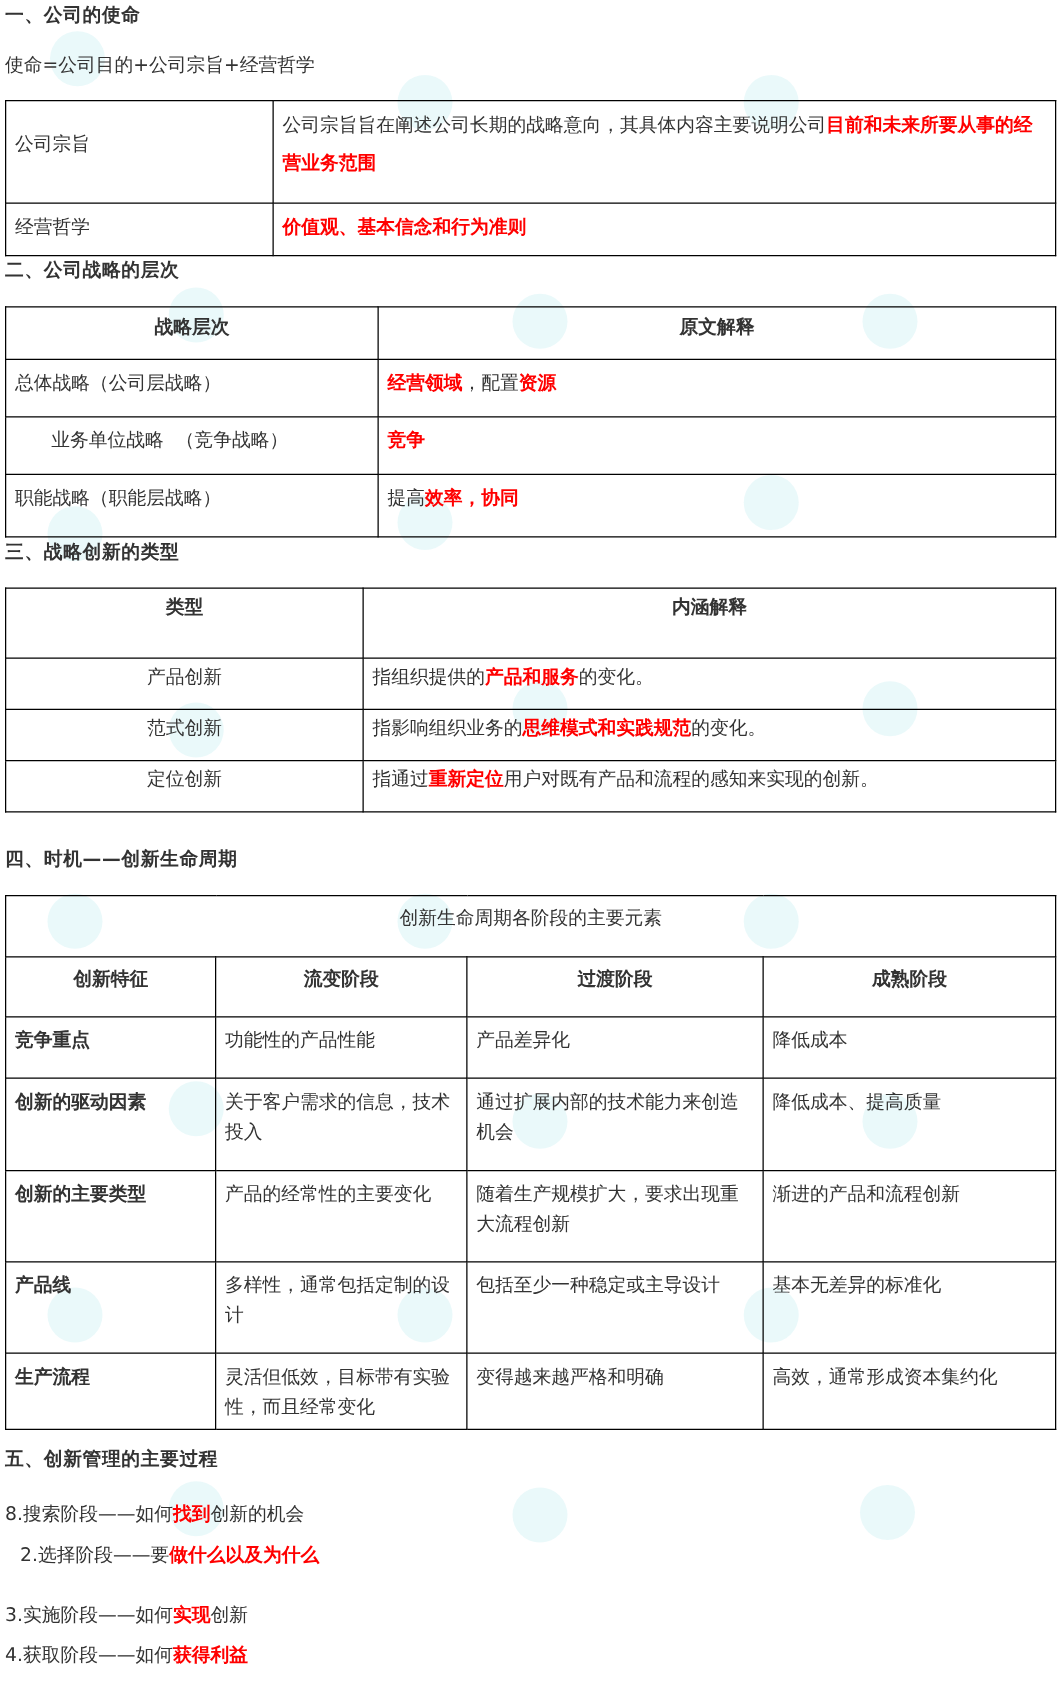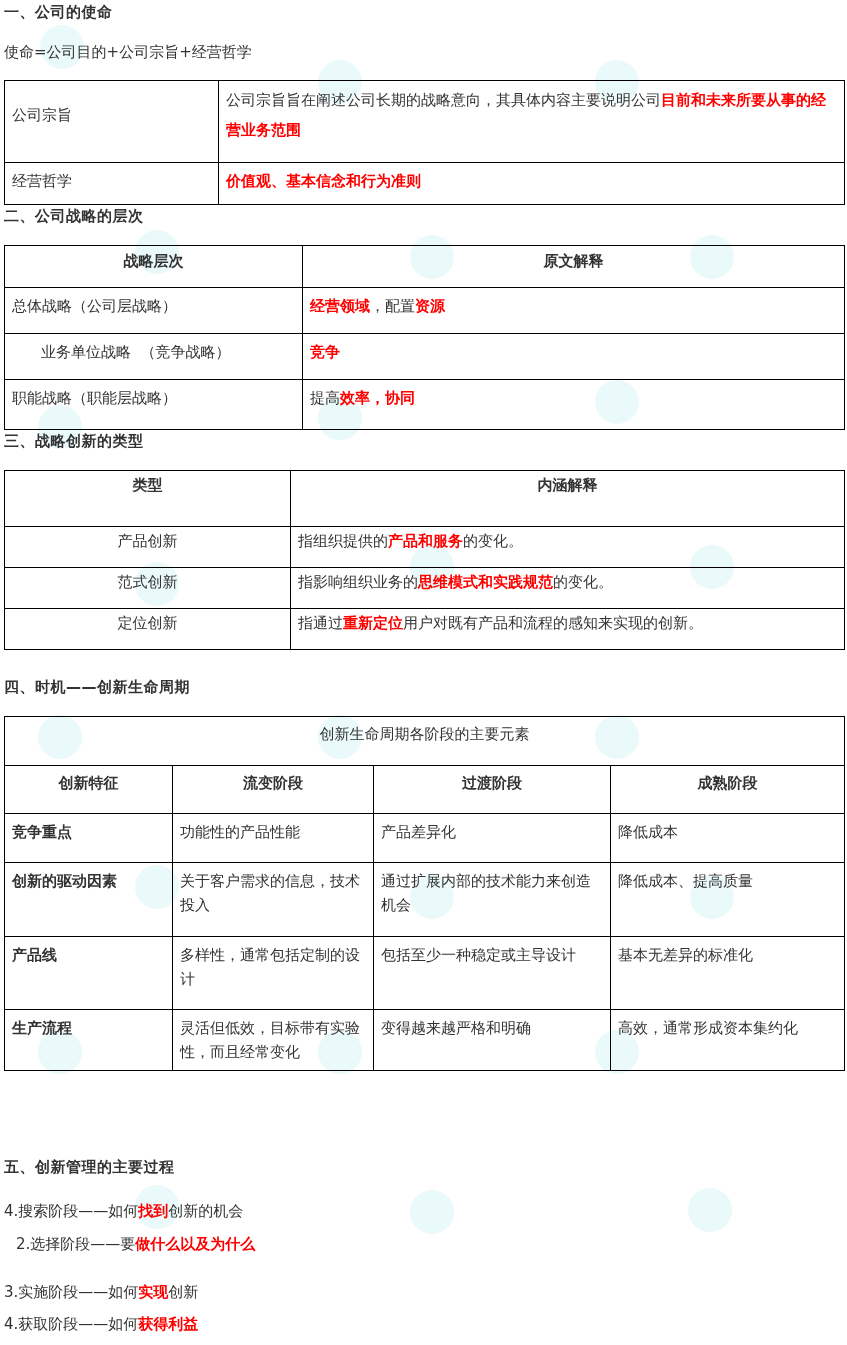--- a/index.html
+++ b/index.html
@@ -199,38 +199,44 @@
     <td>产品差异化</td>
     <td>降低成本</td>
   </tr>
   <tr style="height:74px">
     <td class="red">创新的驱动因素</td>
     <td>关于客户需求的信息，技术投入</td>
     <td>通过扩展内部的技术能力来创造机会</td>
     <td>降低成本、提高质量</td>
   </tr>
   <tr style="height:73px">
+    <td class="red">创新的主要类型</td>
+    <td>产品的经常性的主要变化</td>
+    <td>随着生产规模扩大，要求出现重大流程创新</td>
+    <td>渐进的产品和流程创新</td>
+  </tr>
+  <tr style="height:73px">
     <td class="red">产品线</td>
     <td>多样性，通常包括定制的设计</td>
     <td>包括至少一种稳定或主导设计</td>
     <td>基本无差异的标准化</td>
   </tr>
   <tr style="height:54px">
     <td class="red">生产流程</td>
     <td>灵活但低效，目标带有实验性，而且经常变化</td>
     <td>变得越来越严格和明确</td>
     <td>高效，通常形成资本集约化</td>
   </tr>
 </tbody>
   </table>
 
 <div class="abs heading" style="left:4px;top:1158px;">五、创新管理的主要过程</div>
 
 <div class="abs para" style="left:4px;top:1202px;">
-  <span>4.搜索阶段——如何</span><span class="red">找到</span><span>创新的机会</span>
+  <span>8.搜索阶段——如何</span><span class="red">找到</span><span>创新的机会</span>
 </div>
 <div class="abs para" style="left:16px;top:1235px;">
   <span>2.选择阶段——要</span><span class="red">做什么以及为什么</span><span></span>
 </div>
 <div class="abs para" style="left:4px;top:1283px;">
   <span>3.实施阶段——如何</span><span class="red">实现</span><span>创新</span>
 </div>
 <div class="abs para" style="left:4px;top:1315px;">
   <span>4.获取阶段——如何</span><span class="red">获得利益</span><span></span>
 </div>

